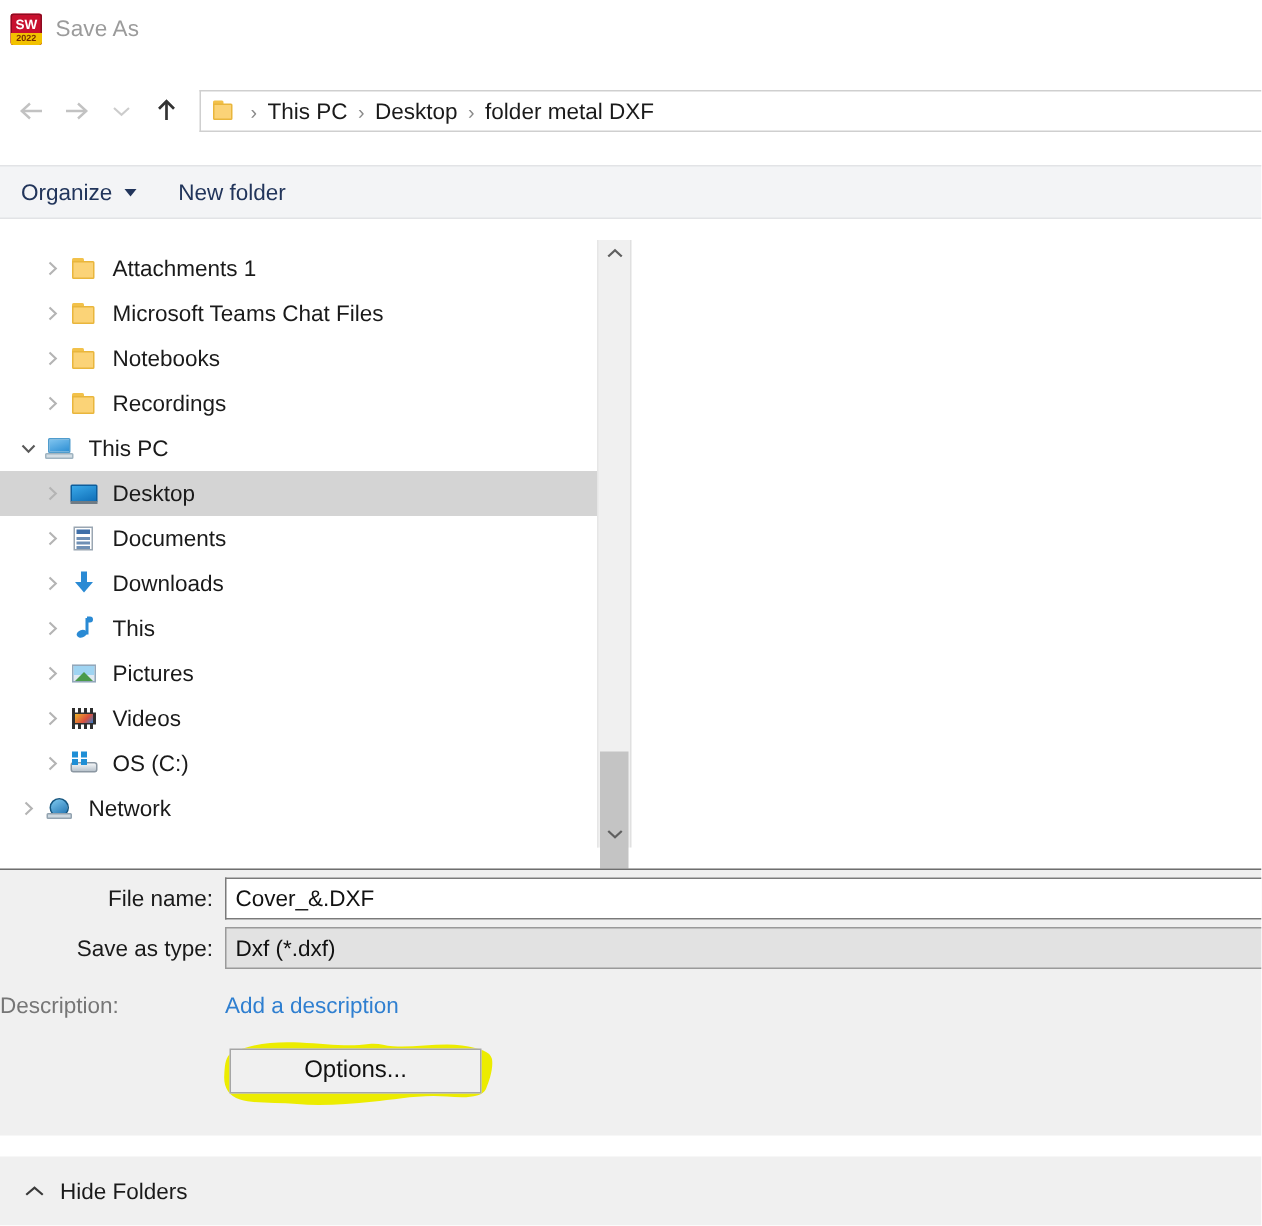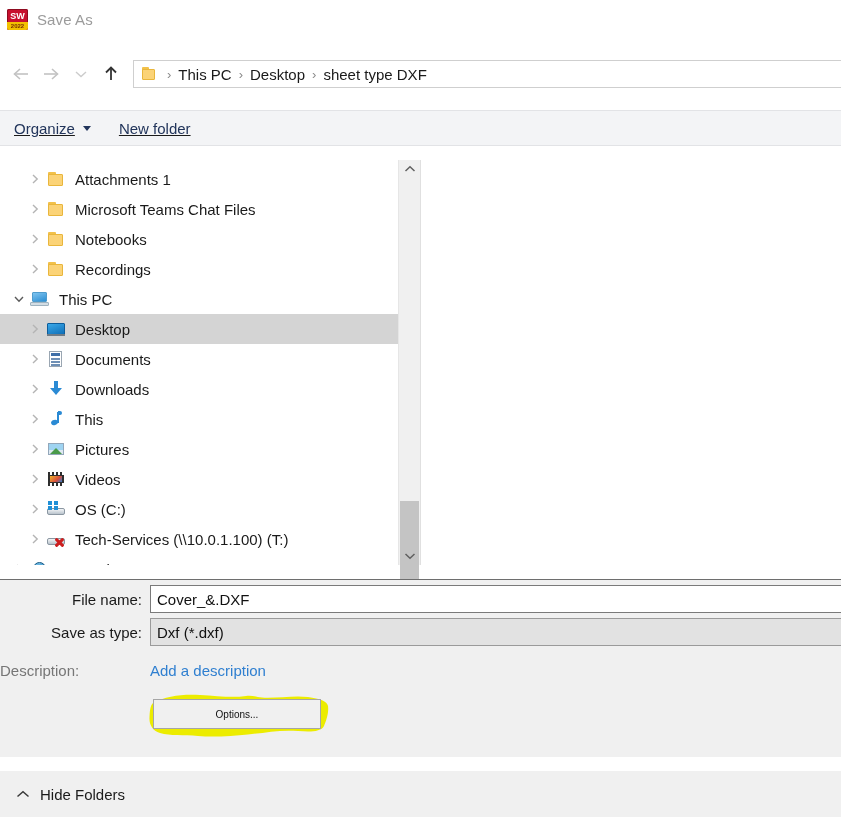--- a/index.html
+++ b/index.html
@@ -146,21 +146,20 @@
   
   .toolbar {
     height: 36px;
     background: #f3f4f6;
     border-top: 1px solid #e2e3e6;
     border-bottom: 1px solid #e2e3e6;
     display: flex;
     align-items: center;
     flex: 0 0 auto;
     box-sizing: border-box;
-    text-decoration: underline;
   }
   .tb-item {
     display: flex;
     align-items: center;
     height: 100%;
     padding: 0 14px;
     font-size: 15px;
     color: #22355b;
     white-space: nowrap;
   }
@@ -476,21 +475,21 @@
     position: absolute;
     left: 153px;
     top: 16px;
     width: 168px;
     height: 30px;
     border: 1px solid #a6a6a6;
     background: #f0f0f0;
     display: flex;
     align-items: center;
     justify-content: center;
-    font-size: 10px;
+    font-size: 16px;
     color: #111111;
     box-sizing: border-box;
     z-index: 2;
   }
   .highlight {
     position: absolute;
     left: 148px;
     top: 8px;
     width: 182px;
     height: 48px;
@@ -559,21 +558,21 @@
     <div class="crumbbar">
       <span class="crumb-folder">
           <span class="tab"></span>
           <span class="body"></span>
         </span>
       <span class="crumb-sep">›</span>
       <span class="crumb-item">This PC</span>
       <span class="crumb-sep">›</span>
       <span class="crumb-item">Desktop</span>
       <span class="crumb-sep">›</span>
-      <span class="crumb-item">sheet type DXF</span>
+      <span class="crumb-item">folder metal DXF</span>
     </div>
   </div>
 
   <div class="toolbar">
     <div class="tb-item">
       <span>Organize</span>
       <span class="tb-caret"></span>
     </div>
     <div class="tb-item">
       <span>New folder</span>
@@ -732,32 +731,20 @@
             <span class="tree-icon ic-drive">
               <span class="body"></span>
               <span class="win">
                 <i></i>
                 <i></i>
                 <i></i>
                 <i></i>
               </span>
             </span>
             <span class="tree-label">OS (C:)</span>
-          </div>
-          <div class="tree-row ind-2">
-            <span class="chev">
-              <svg width="10" height="12" viewBox="0 0 10 12">
-                <path d="M3 2 L7.2 6 L3 10" fill="none" stroke="#b4b4b4" stroke-width="1.4"></path>
-              </svg>
-            </span>
-            <span class="tree-icon ic-drive">
-              <span class="body"></span>
-              <span class="xmark"></span>
-            </span>
-            <span class="tree-label">Tech-Services (\\10.0.1.100) (T:)</span>
           </div>
           <div class="tree-row ind-1">
             <span class="chev">
               <svg width="10" height="12" viewBox="0 0 10 12">
                 <path d="M3 2 L7.2 6 L3 10" fill="none" stroke="#b4b4b4" stroke-width="1.4"></path>
               </svg>
             </span>
             <span class="tree-icon ic-net">
               <span class="globe"></span>
               <span class="base"></span>

